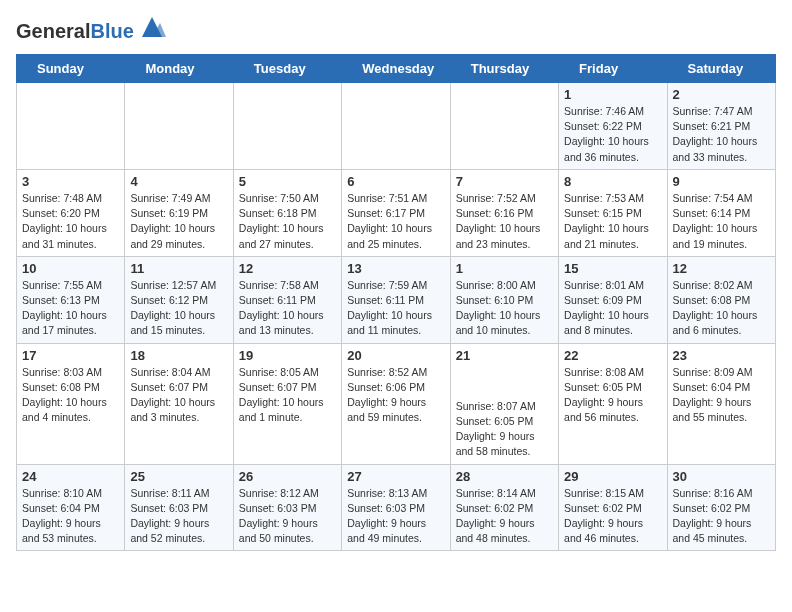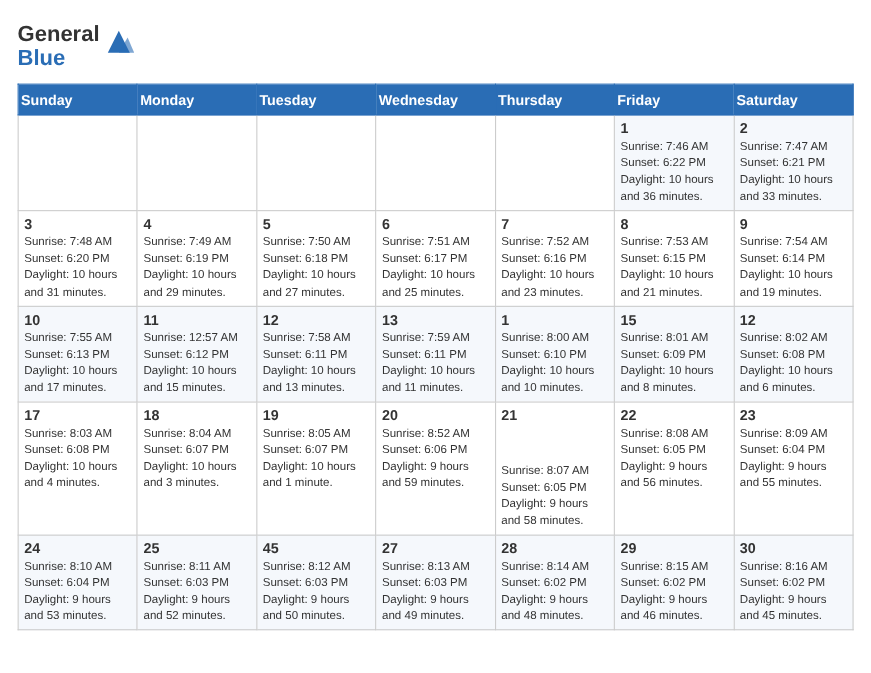--- a/index.html
+++ b/index.html
@@ -16,21 +16,21 @@
       align-items: flex-start;
       margin-bottom: 12px;
     }
     .logo {
       display: flex;
       align-items: center;
       margin-top: 4px;
     }
     .logo-text {
       display: flex;
-      flex-direction: column;
+      flex-direction: row;
       line-height: 1.1;
     }
     .logo-general {
       font-size: 20px;
       font-weight: bold;
       color: #333;
     }
     .logo-blue {
       font-size: 20px;
       font-weight: bold;
@@ -58,21 +58,21 @@
     table {
       width: 100%;
       border-collapse: collapse;
       table-layout: fixed;
     }
     thead tr th {
       background-color: #2a6db5;
       color: #fff;
       font-size: 13px;
       font-weight: bold;
-      padding: 6px 2px;
+      padding: 6px 20px;
       text-align: left;
       border: 1px solid #2a6db5;
     }
     tbody tr td {
       border: 1px solid #ccc;
       vertical-align: top;
       padding: 4px 5px;
       font-size: 11px;
       color: #333;
       height: 80px;
@@ -286,21 +286,21 @@
 Sunset: 6:04 PM
 Daylight: 9 hours and 53 minutes.</div>
         </td>
         <td>
           <span class="day-number">25</span>
           <div class="day-info" style="white-space: pre-line;">Sunrise: 8:11 AM
 Sunset: 6:03 PM
 Daylight: 9 hours and 52 minutes.</div>
         </td>
         <td>
-          <span class="day-number">45</span>
+          <span class="day-number">26</span>
           <div class="day-info" style="white-space: pre-line;">Sunrise: 8:12 AM
 Sunset: 6:03 PM
 Daylight: 9 hours and 50 minutes.</div>
         </td>
         <td>
           <span class="day-number">27</span>
           <div class="day-info" style="white-space: pre-line;">Sunrise: 8:13 AM
 Sunset: 6:03 PM
 Daylight: 9 hours and 49 minutes.</div>
         </td>

